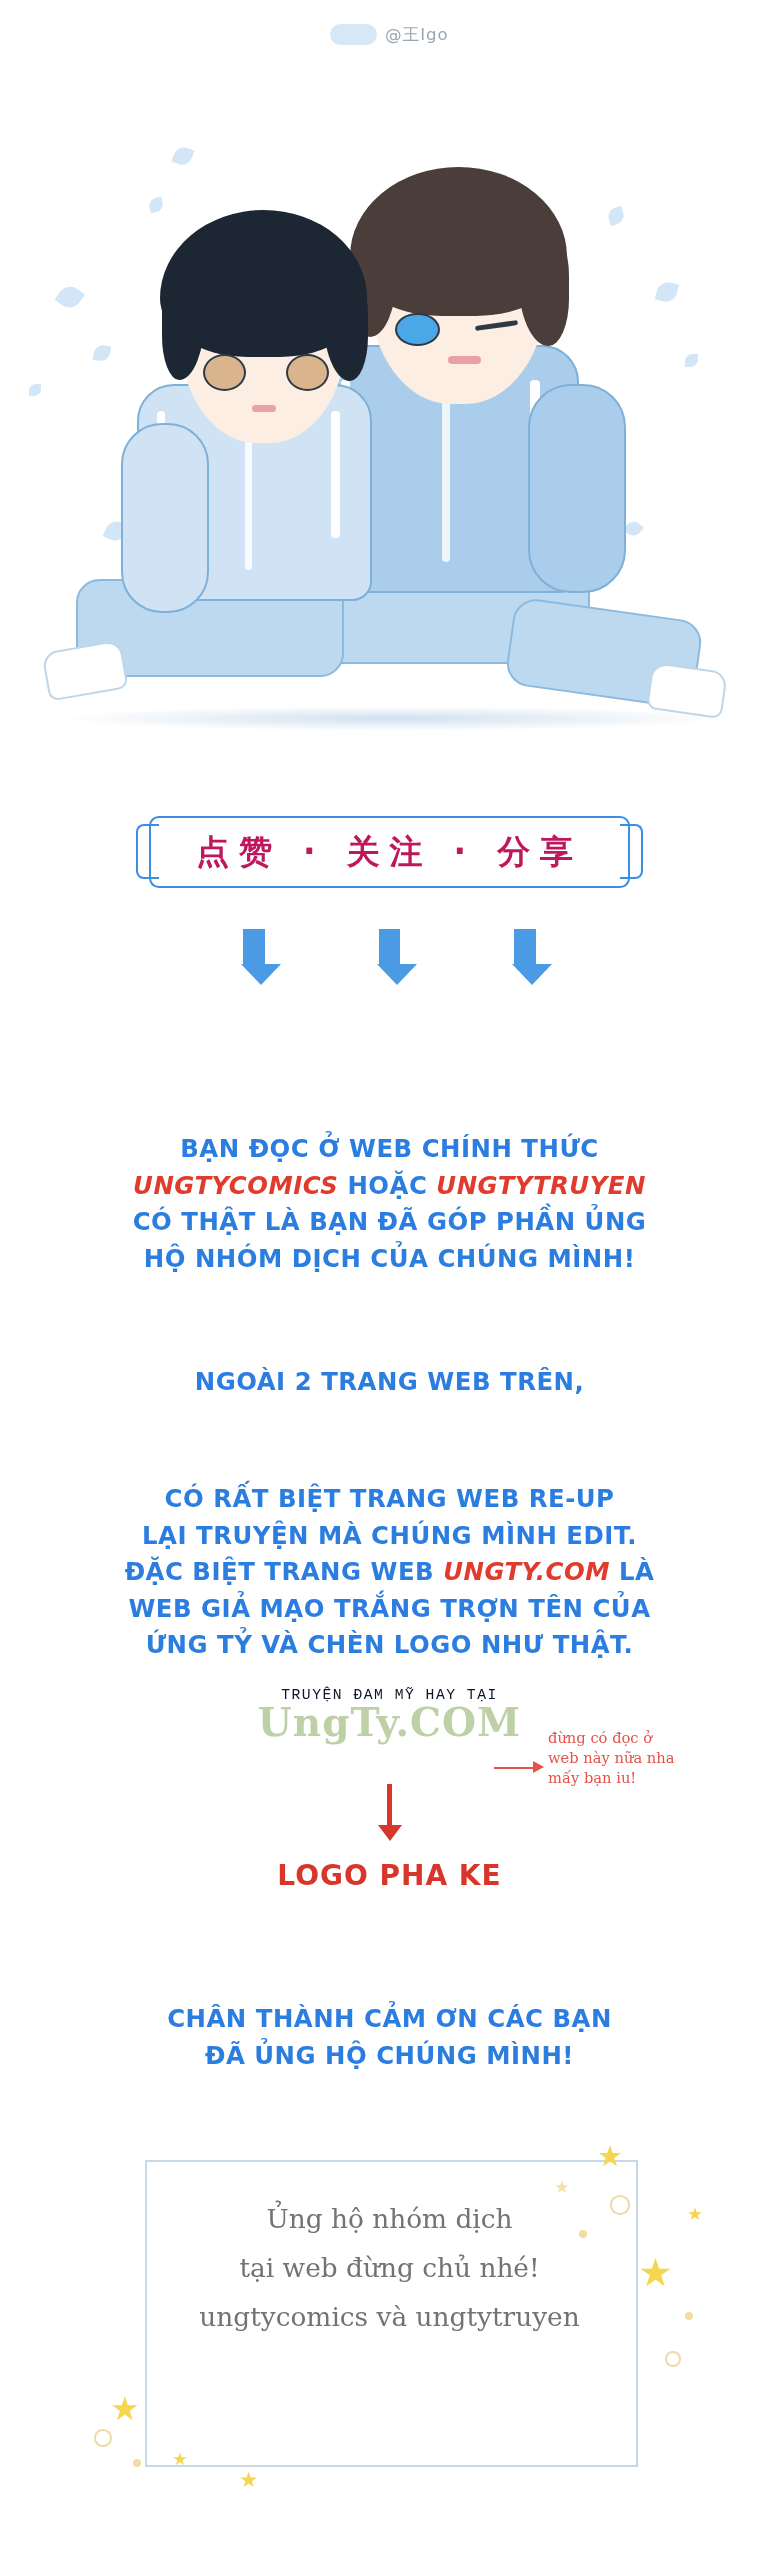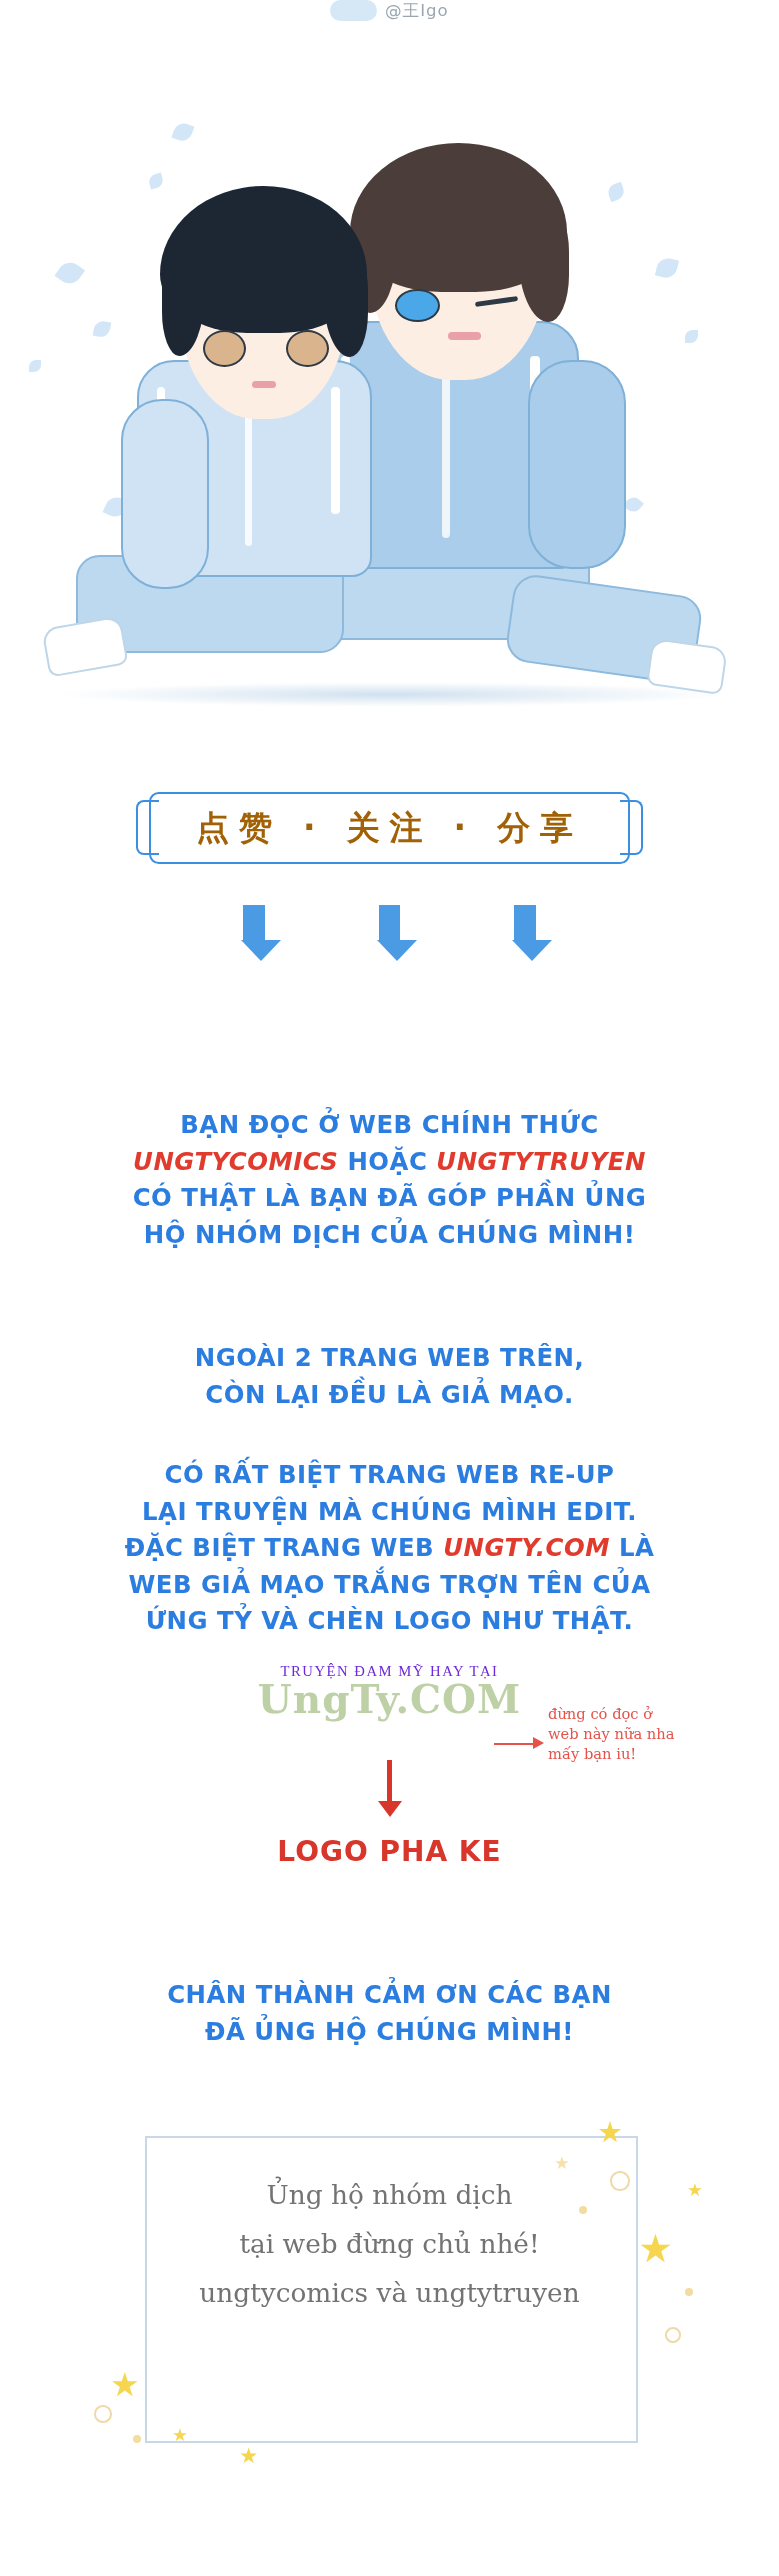--- a/index.html
+++ b/index.html
@@ -12,20 +12,21 @@
     height: 2576px;
     position: relative;
     overflow: hidden;
     font-family: "DejaVu Sans", sans-serif;
   }
 
   .page {
     position: absolute;
     inset: 0;
     background: #ffffff;
+    margin-top: 24px;
   }
 
   
   .top-watermark {
     position: absolute;
     top: -5.9px;
     left: 0;
     width: 100%;
     height: 33px;
     display: flex;
@@ -118,21 +119,21 @@
     left: 0;
     width: 779px;
     display: flex;
     justify-content: center;
   }
   .banner {
     position: relative;
     border: 2.9px solid #3c8ee0;
     border-radius: 9.8px;
     padding: 11.7px 45px;
-    color: #a16207;
+    color: #be185d;
     font-size: 33px;
     font-weight: bold;
     letter-spacing: 9.8px;
     white-space: nowrap;
     font-family: "DejaVu Sans", sans-serif;
   }
   .banner .ribbon {
     position: absolute;
     top: 5.9px;
     width: 21.5px;
@@ -193,24 +194,24 @@
 
   
   .fake-logo {
     position: absolute;
     top: 1663px;
     left: 0;
     width: 779px;
     text-align: center;
   }
   .fl-small {
-    color: #6d28d9;
+    color: #0f172a;
     font-size: 14.7px;
     letter-spacing: 1.5px;
-    font-family: Liberation Serif, serif;
+    font-family: Liberation Mono, monospace;
   }
   .fl-main {
     color: #bdd0a6;
     font-size: 39px;
     font-family: "DejaVu Serif", serif;
     font-weight: bold;
     margin-top: -3.9px;
     letter-spacing: 1px;
   }
   .note {
@@ -424,21 +425,20 @@
     <div>BẠN ĐỌC Ở WEB CHÍNH THỨC</div>
     <div>
       <span class="hl">UNGTYCOMICS</span><span> HOẶC </span><span class="hl">UNGTYTRUYEN</span>
     </div>
     <div>CÓ THẬT LÀ BẠN ĐÃ GÓP PHẦN ỦNG</div>
     <div>HỘ NHÓM DỊCH CỦA CHÚNG MÌNH!</div>
   </div>
 
   <div class="text-block blk2">
     <div>NGOÀI 2 TRANG WEB TRÊN,</div>
-    <div>CÒN LẠI ĐỀU LÀ GIẢ MẠO.</div>
   </div>
 
   <div class="text-block blk3">
     <div>CÓ RẤT BIỆT TRANG WEB RE-UP</div>
     <div>LẠI TRUYỆN MÀ CHÚNG MÌNH EDIT.</div>
     <div>
       <span>ĐẶC BIỆT TRANG WEB </span><span class="hl">UNGTY.COM</span><span> LÀ</span>
     </div>
     <div>WEB GIẢ MẠO TRẮNG TRỢN TÊN CỦA</div>
     <div>ỨNG TỶ VÀ CHÈN LOGO NHƯ THẬT.</div>

